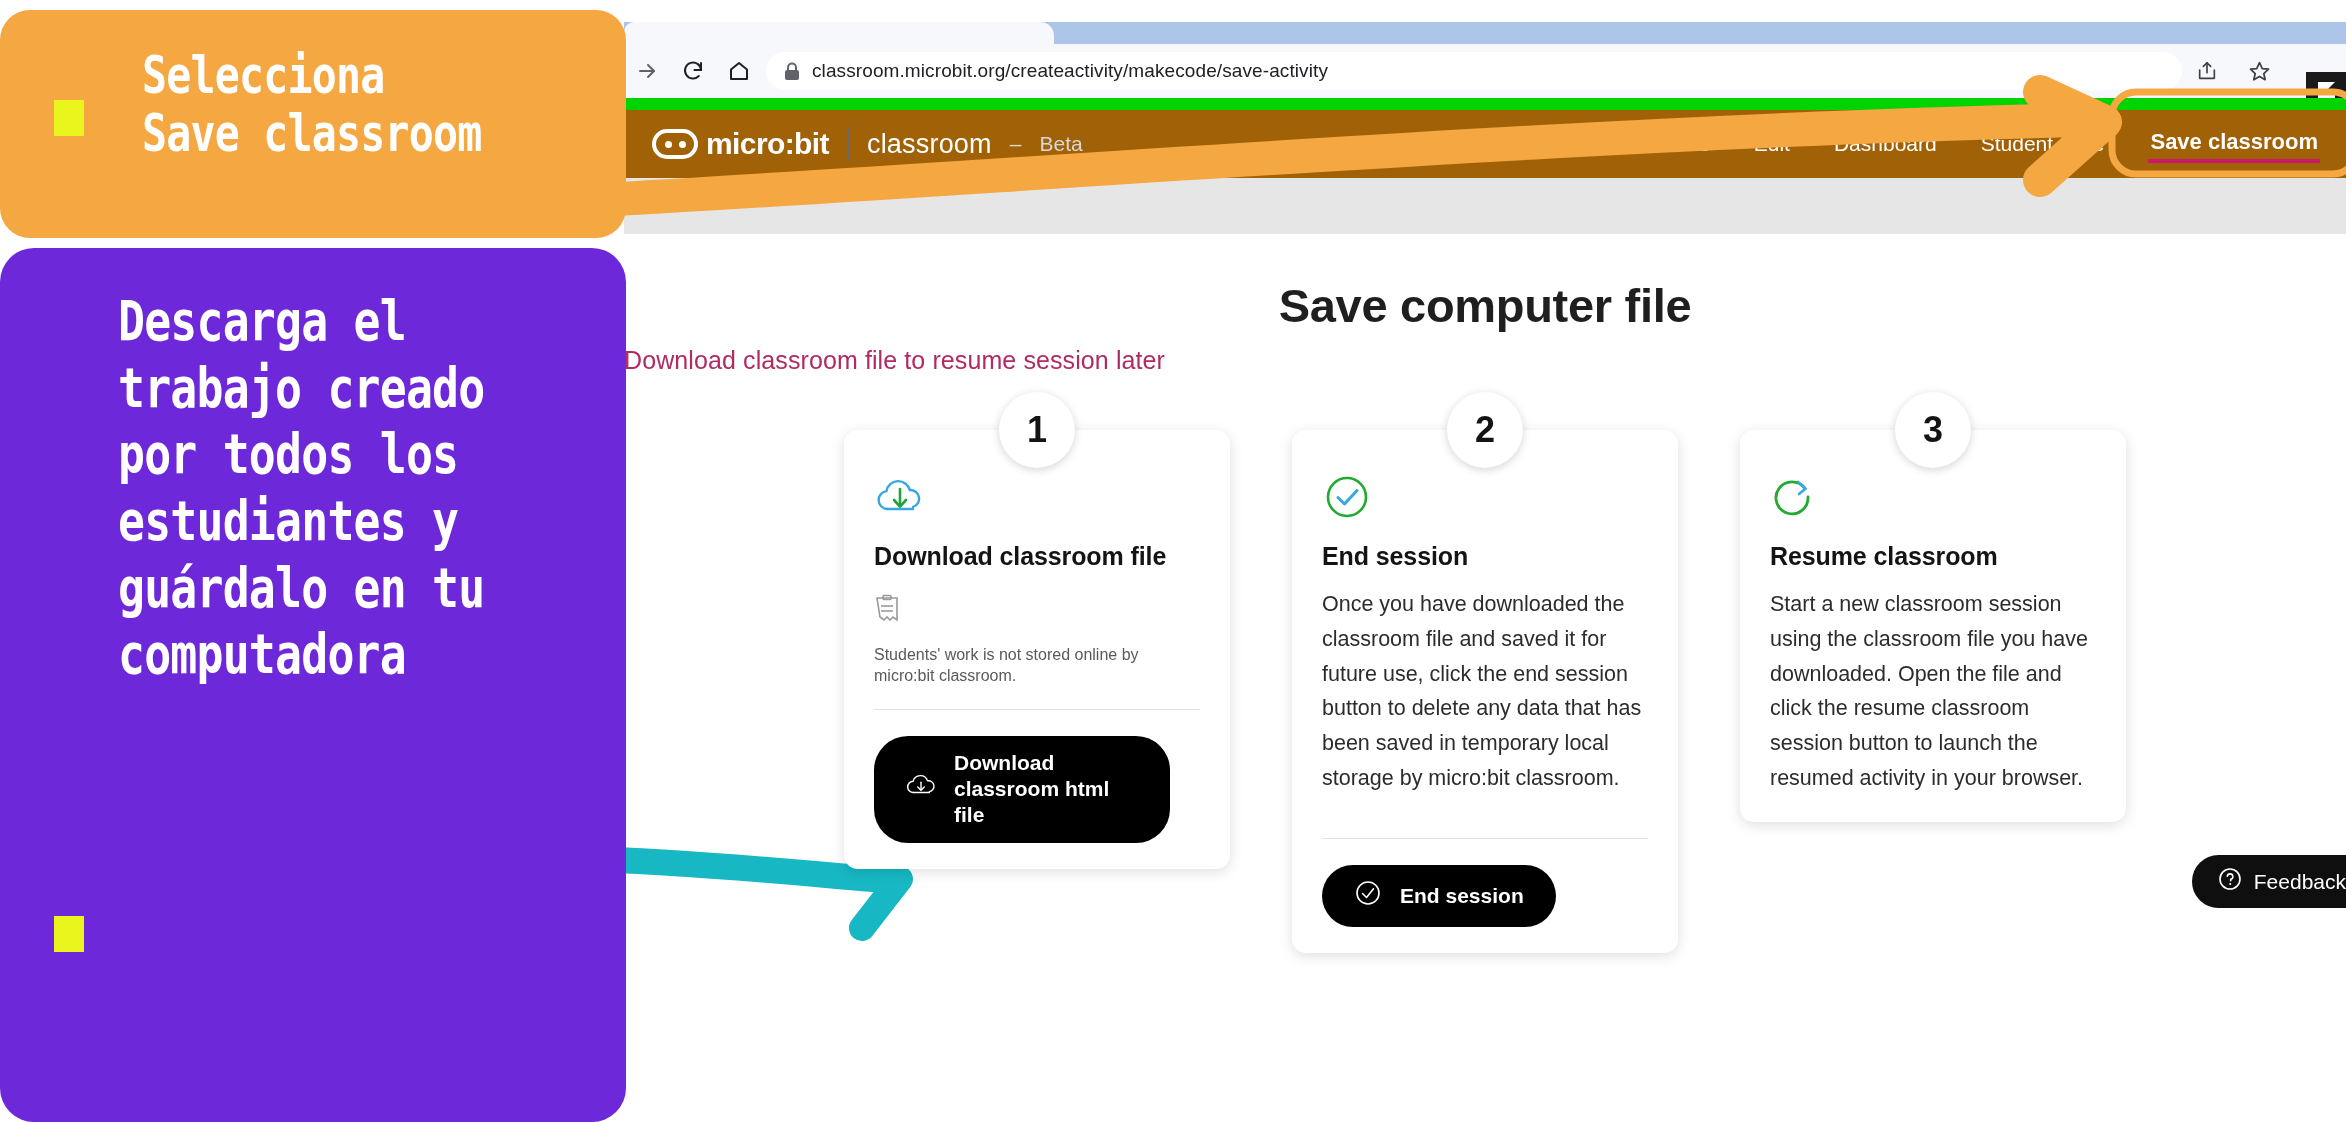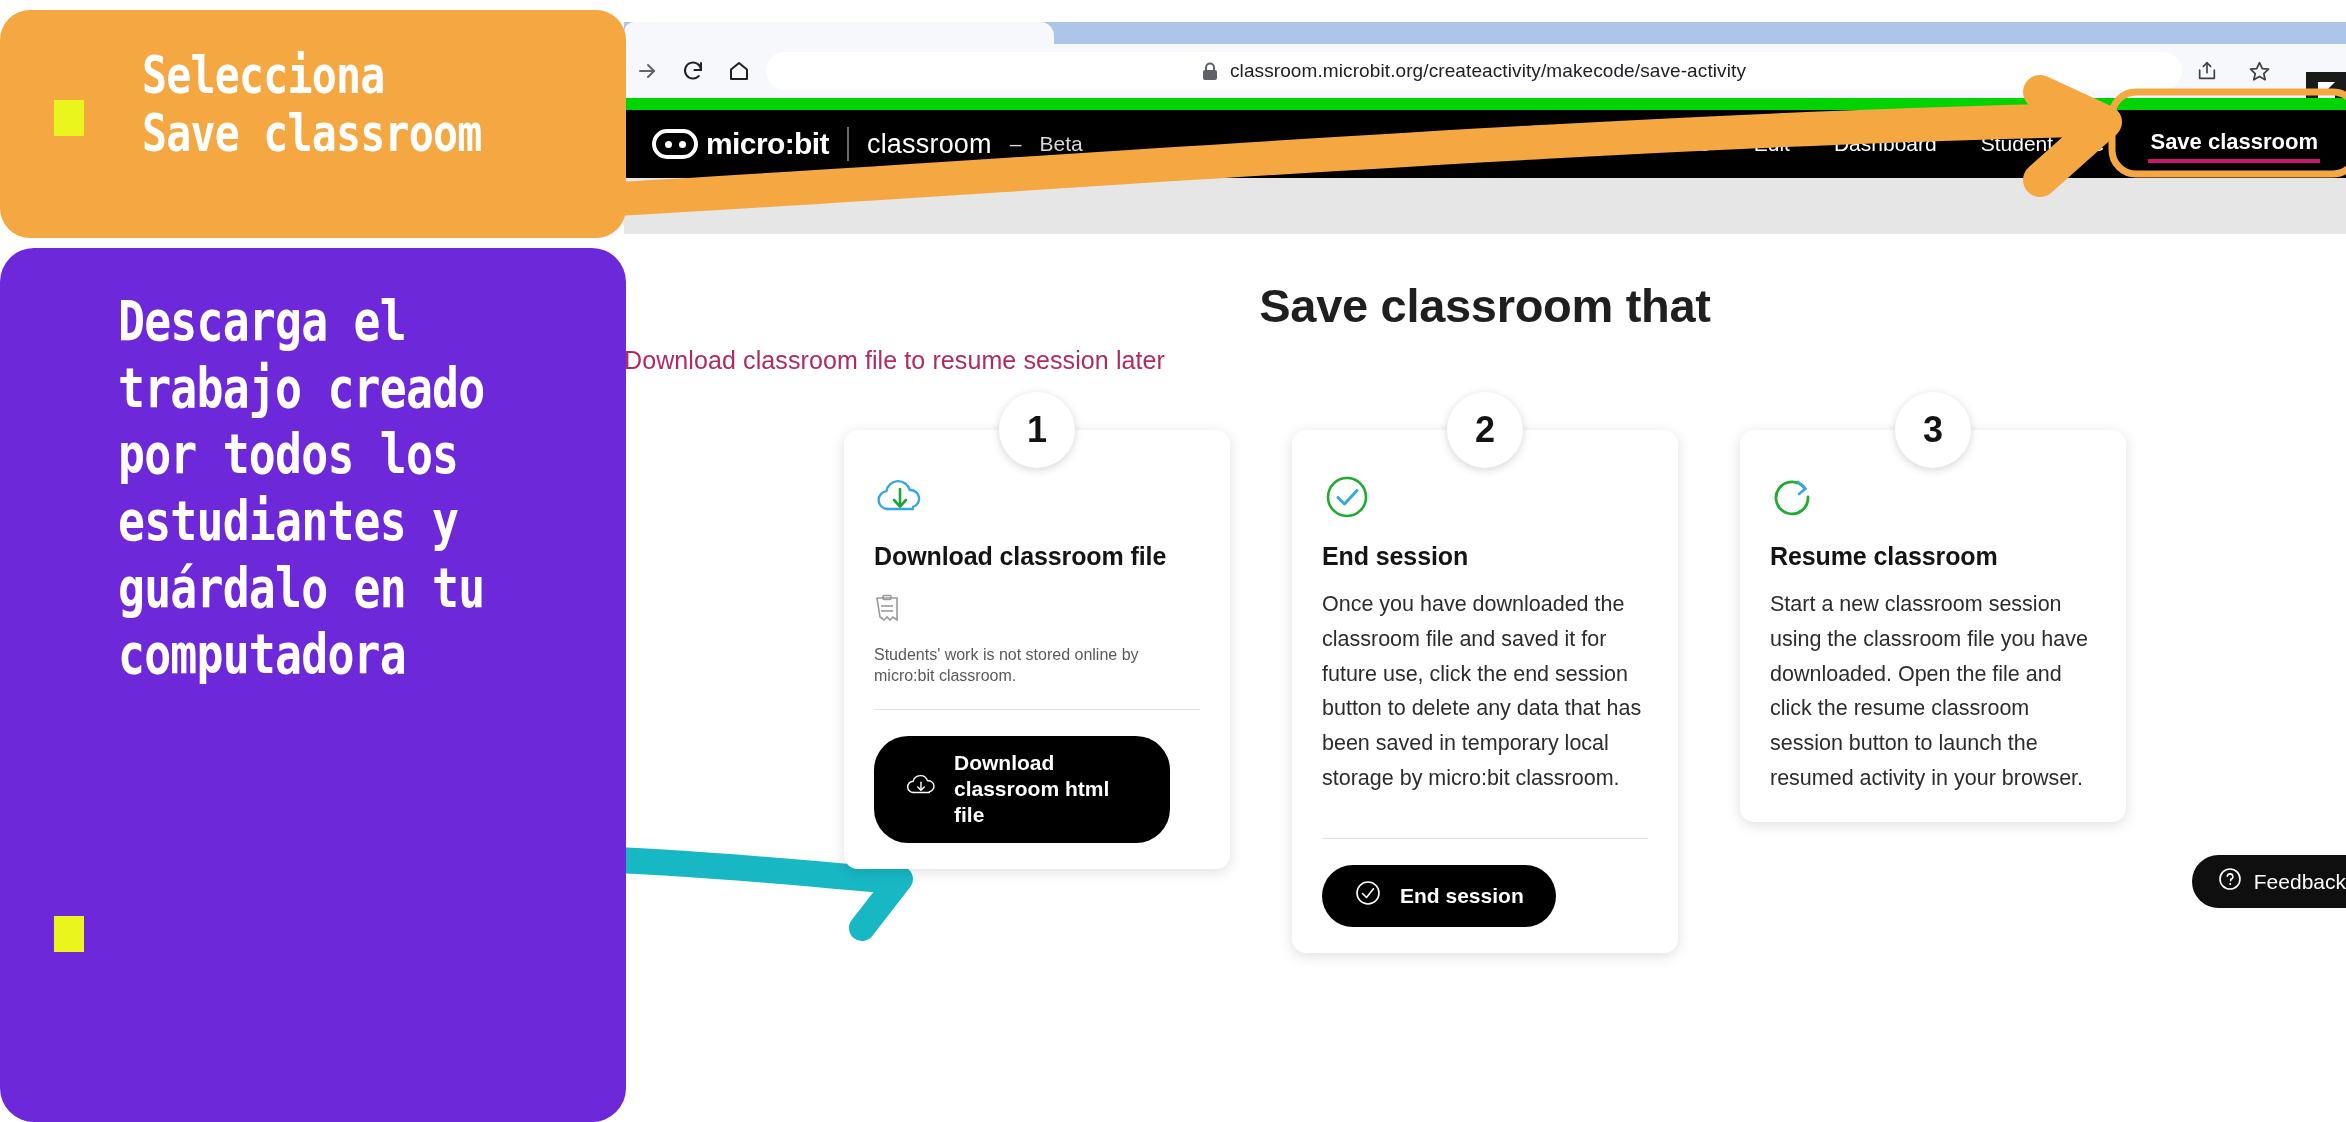--- a/index.html
+++ b/index.html
@@ -29,42 +29,41 @@
   }
   .nav-btn{
     width:46px;height:46px;display:flex;align-items:center;justify-content:center;
     color:#3c4043;flex:0 0 auto;
   }
   .nav-btn svg{display:block;}
   .omnibox{
     flex:1 1 auto;height:38px;background:#ffffff;border-radius:20px;
     display:flex;align-items:center;gap:12px;padding:0 18px;margin-left:4px;margin-right:12px;
     max-width:1380px;
-    justify-content:center;
   }
   .lock-icon{flex:0 0 auto;display:flex;align-items:center;}
   .omnibox-url{
     font-size:19px;color:#202124;letter-spacing:.1px;white-space:nowrap;overflow:hidden;
     font-family:"Liberation Sans", sans-serif;
   }
   .omni-actions{display:flex;align-items:center;gap:26px;padding-right:16px;flex:0 0 auto;}
   .omni-actions .ic{color:#3c4043;display:flex;align-items:center;justify-content:center;width:26px;height:26px;}
   .ext-badge{
     position:absolute;right:0;top:28px;width:40px;height:40px;background:#1a1a1a;
     display:flex;align-items:center;justify-content:center;
   }
   .ext-badge .pg{width:17px;height:21px;background:#ffffff;position:relative;}
   .ext-badge .pg:after{content:"";position:absolute;right:-0px;top:0;border-width:0 0 8px 8px;
     border-style:solid;border-color:transparent transparent #1a1a1a transparent;right:0;top:0;}
 
   .green-strip{
     position:absolute;left:0;top:76px;width:100%;height:12px;background:#00d400;
   }
   .site-nav{
-    position:absolute;left:0;top:88px;width:100%;height:68px;background:#000000;
+    position:absolute;left:0;top:88px;width:100%;height:68px;background:#a16207;
     display:flex;align-items:center;
   }
   .brand{display:flex;align-items:center;gap:18px;padding-left:28px;flex:0 0 auto;}
   .mb-logo{display:flex;align-items:center;gap:8px;}
   .mb-face{
     width:46px;height:30px;border:4px solid #ffffff;border-radius:15px;
     display:flex;align-items:center;justify-content:center;gap:7px;box-sizing:border-box;
   }
   .mb-eye{width:7px;height:7px;border-radius:50%;background:#ffffff;}
   .mb-word{color:#ffffff;font-size:30px;font-weight:bold;letter-spacing:-.6px;}
@@ -256,21 +255,21 @@
         <span class="nav-link">Student code</span>
         <span class="save-classroom-btn">Save classroom</span>
       </div>
     </div>
 
     <div class="grey-band"></div>
   </div>
 
   <div class="page">
 
-    <div class="page-title">Save classroom that</div>
+    <div class="page-title">Save computer file</div>
     <div class="page-subtitle">Download classroom file to resume session later</div>
 
     <div class="cards">
 
       <div class="card-wrap">
         <div class="step-badge">1</div>
         <div class="card">
           <div class="card-icon">
             <svg width="52" height="48" viewBox="0 0 52 48" fill="none">
               <path d="M13 35a9 9 0 0 1-.6-17.9A12 12 0 0 1 35.8 16 8.6 8.6 0 0 1 39 32.8" stroke="#36a7e0" stroke-width="2.4" stroke-linecap="round"></path>

